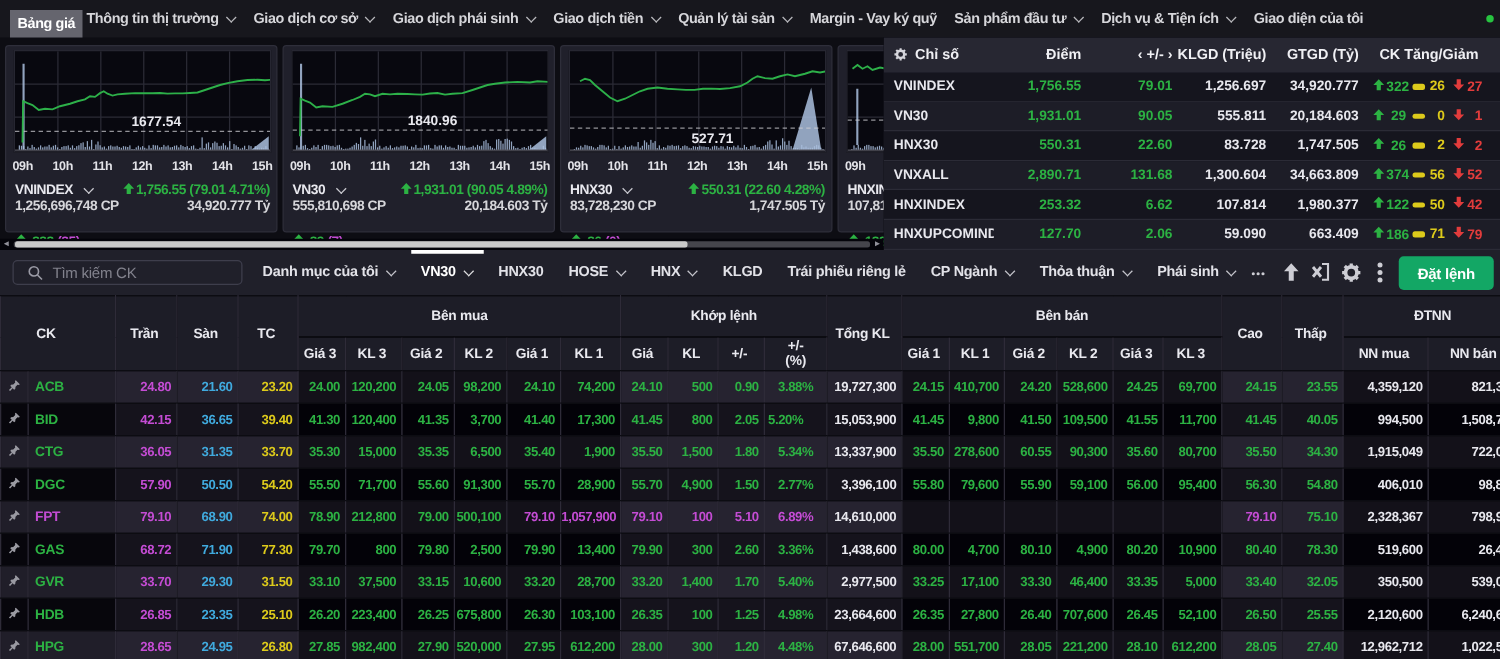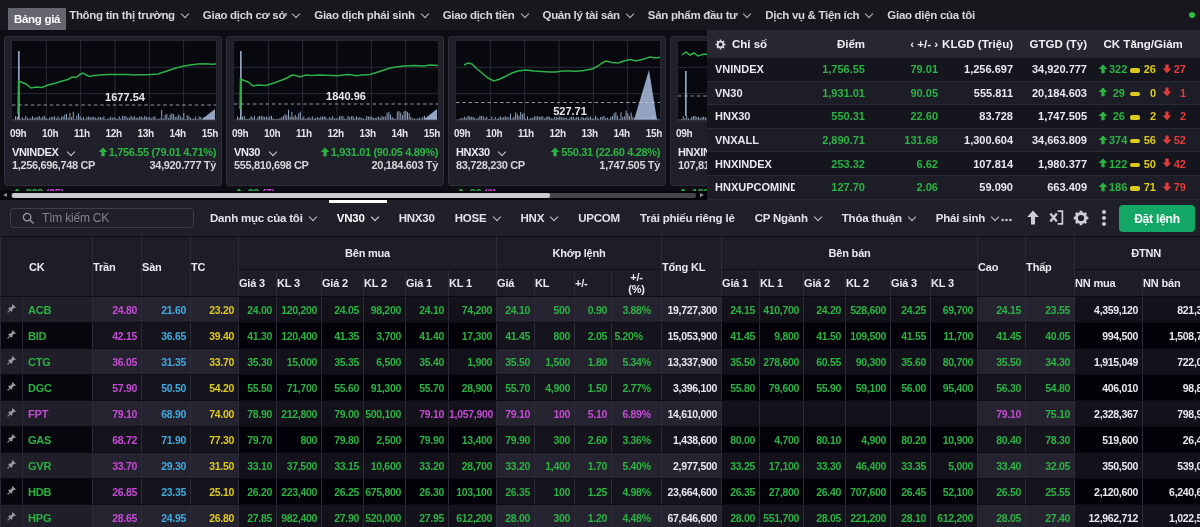--- a/index.html
+++ b/index.html
@@ -47,40 +47,41 @@
   display:flex; align-items:center; color:#e2e2e8; font-size:11.5px; font-weight:bold; white-space:nowrap; letter-spacing:-0.2px;}
 .search { width:184px; height:20px; border:1px solid #3e3e4c; border-radius:4px; margin-left:10px; flex:none;
   display:flex; align-items:center; color:#82828d; font-weight:normal; font-size:12px; }
 .tab { padding:0 10px; height:36px; display:flex; align-items:center; position:relative;}
 .tab.on::before { content:""; position:absolute; left:2px; right:2px; top:0; height:3px; background:#fff; }
 .btn { position:absolute; right:5px; top:5px; width:76px; height:27px; background:#13a765; color:#fff;
   border-radius:4px; display:flex; align-items:center; justify-content:center; font-size:12px; font-weight:bold;}
 
 table.main { position:absolute; left:0; top:236px; border-collapse:collapse; table-layout:fixed; width:1218px; }
 table.main td, table.main th { border:1px solid #2e2b38; border-top-color:#0c0c12; border-bottom-color:#0c0c12; overflow:hidden; white-space:nowrap; }
-table.main th { color:#e9e9ef; font-size:11px; font-weight:bold; background:#1d1d27; letter-spacing:-0.2px; text-align:left; padding-right:3px;}
+table.main th { color:#e9e9ef; font-size:11px; font-weight:bold; background:#1d1d27; letter-spacing:-0.2px; text-align:center; padding-right:3px;}
 table.main th.gc { text-align:center; padding:0; }
 table.main th.ckh { text-align:left; padding-left:28px; }
 table.main td { font-size:10.5px; text-align:right; padding-right:4px; font-weight:bold; height:26px; letter-spacing:-0.3px;}
 tr.hg th { height:33px; } tr.hs th { height:27px; }
 tr.odd .g1 { background:#201e29; } tr.odd .g2 { background:#262330; } tr.odd .g3 { background:#131119; }
 tr.even .g1 { background:#07060c; } tr.even .g2 { background:#15131c; } tr.even .g3 { background:#030208; }
 table.main td.sym { text-align:left; padding-left:5px; font-weight:bold; font-size:11px; letter-spacing:-0.2px;}
 .pinc { text-align:center !important; padding:0 !important; color:#9a9aa2; }
 </style>
 </head>
 <body>
 
 <div class="topnav">
   <div class="item active">Bảng giá</div>
   <div class="item">Thông tin thị trường<span class="car"></span></div>
   <div class="item">Giao dịch cơ sở<span class="car"></span></div>
   <div class="item">Giao dịch phái sinh<span class="car"></span></div>
   <div class="item">Giao dịch tiền<span class="car"></span></div>
   <div class="item">Quản lý tài sản<span class="car"></span></div>
+  <div class="item">Margin - Vay ký quỹ</div>
   <div class="item">Sản phẩm đầu tư<span class="car"></span></div>
   <div class="item">Dịch vụ &amp; Tiện ích<span class="car"></span></div>
   <div class="item">Giao diện của tôi</div>
   <div class="gdot"></div>
 </div>
 
 <div class="chartsrow">
   <div class="panel" style="left:4px" id="p1">
       <div class="plot"><svg width="206" height="82" style="background:#08080f;border:1px solid #262631">
           <line x1="34.333333333333336" y1="0" x2="34.333333333333336" y2="82" stroke="#2b2b36" stroke-width="1"></line>
@@ -859,21 +860,21 @@
 <div class="tabbar">
   <div class="search"><svg width="13" height="13" style="margin:0 7px 0 11px" viewBox="0 0 14 14">
         <circle cx="5.5" cy="5.5" r="4" fill="none" stroke="#9a9aa5" stroke-width="1.4"></circle>
         <line x1="8.6" y1="8.6" x2="12.5" y2="12.5" stroke="#9a9aa5" stroke-width="1.4"></line>
       </svg>Tìm kiếm CK</div>
   <div class="tab" style="margin-left:6px">Danh mục của tôi<span class="car"></span></div>
   <div class="tab on" style="color:#fff">VN30<span class="car"></span></div>
   <div class="tab">HNX30</div>
   <div class="tab">HOSE<span class="car"></span></div>
   <div class="tab">HNX<span class="car"></span></div>
-  <div class="tab">UPCOM</div>
+  <div class="tab">KLGD</div>
   <div class="tab">Trái phiếu riêng lẻ</div>
   <div class="tab">CP Ngành<span class="car"></span></div>
   <div class="tab">Thỏa thuận<span class="car"></span></div>
   <div class="tab">Phái sinh<span class="car"></span></div>
   <div style="position:absolute;left:1001px;top:14px"><svg width="11" height="8" viewBox="0 0 11 8" fill="#cdcdd4">
         <circle cx="1.6" cy="4" r="1.25"></circle>
         <circle cx="5.5" cy="4" r="1.25"></circle>
         <circle cx="9.4" cy="4" r="1.25"></circle>
       </svg></div>
   <div style="position:absolute;left:1026px;top:9px"><svg width="14" height="17" viewBox="0 0 14 17" fill="#cdcdd4">

